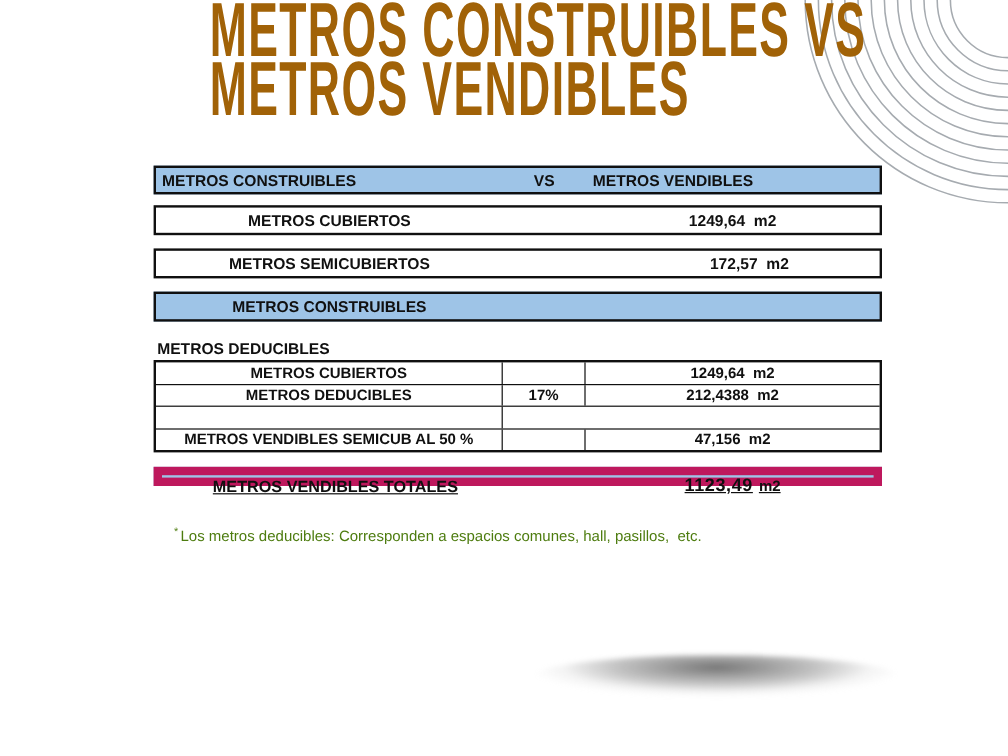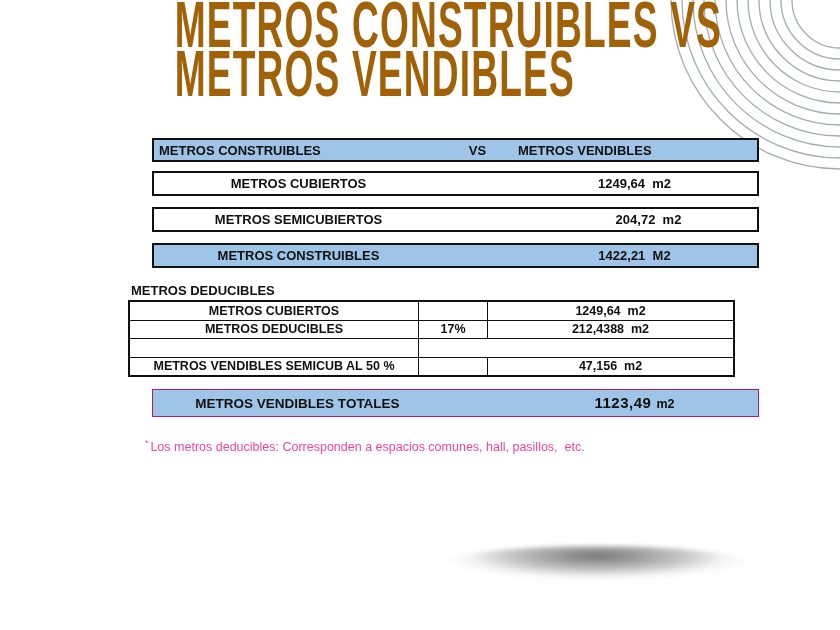--- a/index.html
+++ b/index.html
@@ -11,21 +11,21 @@
   
   .arcs { position:absolute; top:0; right:0; width:172px; height:182px; }
 
   
   .title { position:absolute; top:1px; left:0; width:832px; text-align:left;
            font-weight:bold; color:#a16207; }
   .title-line { font-size:64px; line-height:49px; letter-spacing:2px;
                 white-space:nowrap; transform:scaleX(0.58); transform-origin:50% 50%; }
 
   
-  .grid3 { display:grid; grid-template-columns:289px 69px 1fr; align-items:center;margin-left:24px; }
+  .grid3 { display:grid; grid-template-columns:289px 69px 1fr; align-items:center; }
   .row { position:absolute; left:128px; width:607px; box-sizing:border-box;
          font-weight:bold; }
 
   .row-header { top:138px; height:24px; background:var(--accent,#9EC4E7);
                 border:2px solid #101010; font-size:13px; }
   .hc1 { padding-left:5px; }
   .hc2 { text-align:center; }
   .hc3 { padding-left:6px; }
 
   .row-simple { height:25px; background:#ffffff; border:2.5px solid #101010; font-size:13px; }
@@ -39,29 +39,29 @@
   .ded-table { position:absolute; left:128px; top:300px; width:607px; box-sizing:border-box;
                border:2px solid #101010; }
   .ded-row { display:grid; grid-template-columns:289px 69px 1fr; height:17.5px;
              font-size:12.5px; font-weight:bold; border-top:1.5px solid #101010; }
   .ded-row:first-child { border-top:none; }
   .ded-cell { display:flex; align-items:center; justify-content:center; height:100%;
               box-sizing:border-box; white-space:pre; }
   .ded-c1 { border-right:1.5px solid #101010; }
   .ded-c2 { border-right:1.5px solid #101010; }
 
-  .row-total { top:389px; height:28px; background:var(--accent,#9EC4E7);
-               border:1px solid #be185d; }
+  .row-total { top:389px; height:16px; background:var(--accent,#9EC4E7);
+               border:7px solid #be185d;text-decoration:underline; }
   .total-label { grid-column:1; text-align:center; font-size:13.5px; }
   .total-value-wrap { grid-column:3; text-align:center; }
   .total-value { font-size:15px; font-weight:bold; letter-spacing:0.5px; }
   .total-unit  { font-size:12.5px; font-weight:bold; margin-left:5px;text-align:center; }
 
   .footnote { position:absolute; left:131px; top:424px; font-size:12.5px;
-              color:#ec4899; white-space:pre; }
+              color:#4d7c0f; white-space:pre; }
   .footnote-marker { font-size:9px; vertical-align:super; margin-right:2px; }
 
   .page-shadow { position:absolute; left:447px; top:546px; width:300px; height:34px;
                  border-radius:50%; filter:blur(2px);
                  background:radial-gradient(ellipse at 50% 30%,
                    rgba(85,85,85,0.80) 0%, rgba(125,125,125,0.45) 40%,
                    rgba(190,190,190,0.18) 60%, rgba(255,255,255,0) 74%); }
 </style>
 </head>
 <body>
@@ -94,26 +94,25 @@
     <div class="hc3">METROS VENDIBLES</div>
   </div>
 
   <div class="row row-simple r2 grid3">
     <div class="c-label">METROS CUBIERTOS</div>
     <div class="c-val">1249,64  m2</div>
   </div>
 
   <div class="row row-simple r3 grid3">
     <div class="c-label">METROS SEMICUBIERTOS</div>
-    <div class="c-val">204,72  m2</div>
+    <div class="c-val">172,57  m2</div>
   </div>
 
   <div class="row row-simple blue r4 grid3">
     <div class="c-label">METROS CONSTRUIBLES</div>
-    <div class="c-val">1422,21  M2</div>
   </div>
 
   <div class="section-label">METROS DEDUCIBLES</div>
 
   <div class="ded-table">
     <div class="ded-row">
       <div class="ded-cell ded-c1">METROS CUBIERTOS</div>
       <div class="ded-cell ded-c2"></div>
       <div class="ded-cell">1249,64  m2</div>
     </div>

